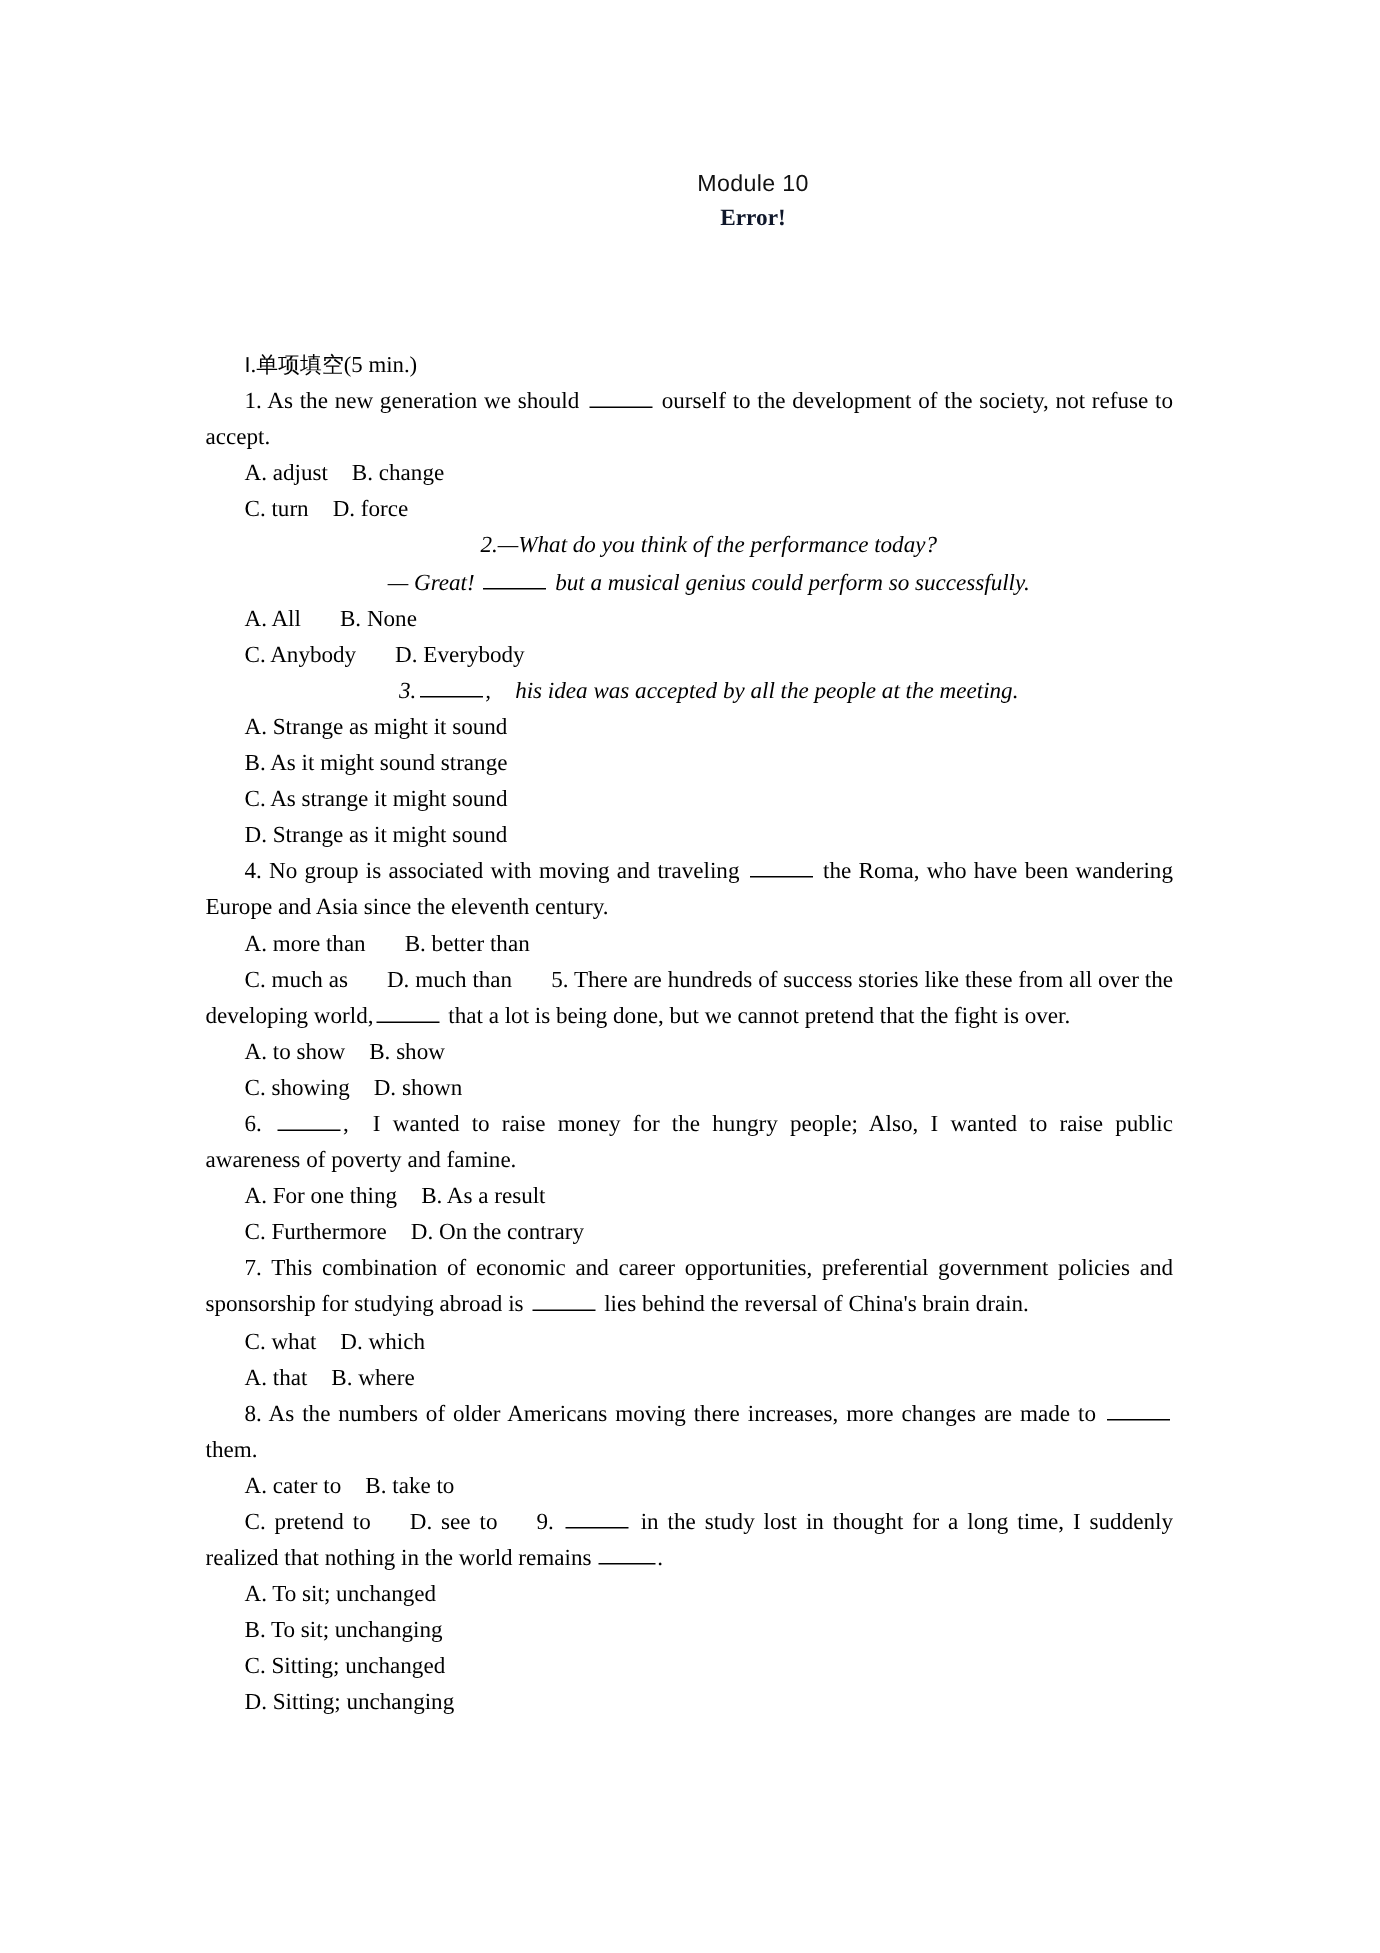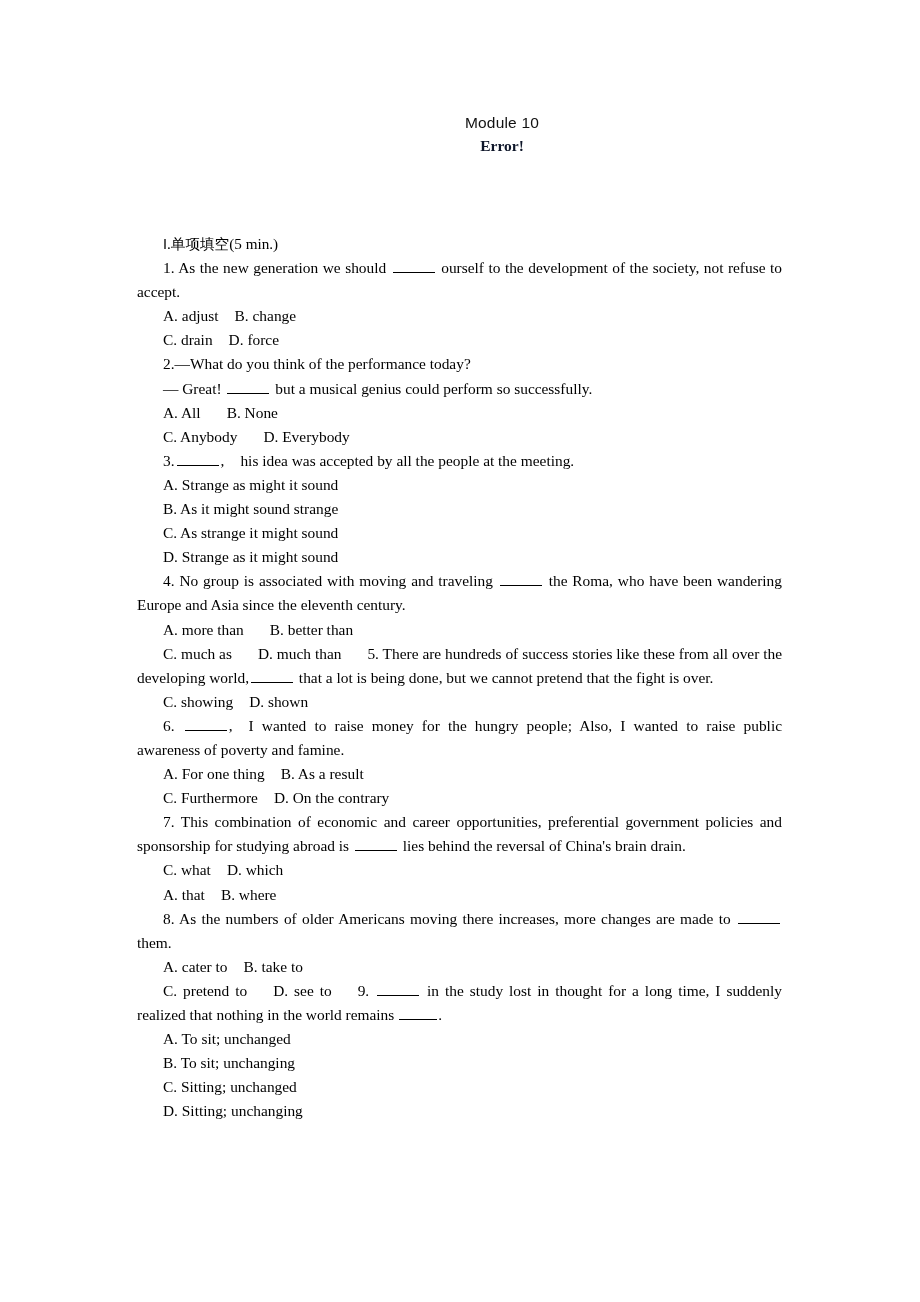--- a/index.html
+++ b/index.html
@@ -72,21 +72,22 @@
     font-size: 13.6px;
   }
   p.q {
     margin: 0;
     text-indent: 26px;
     text-align: justify;
     text-justify: inter-word;
     line-height: 24.1px;
   }
   p.q.nojust {
-    text-align: left;
+    text-align: center;
+    font-style: italic;
   }
   p.opt {
     margin: 0;
     text-indent: 26px;
     text-align: left;
     line-height: 24.1px;
     white-space: pre;
   }
   p.opt-flow {
     margin: 0;
@@ -127,21 +128,21 @@
 
   <div class="content">
 
     <div class="section-head"><span class="roman-num">Ⅰ</span><span>.</span><span class="cjk">单项填空</span><span>(5 min.)</span></div>
 
     <p class="q"><span>1.</span>
        <span>As the new generation we should</span>
        <span class="blank"></span>
        <span>ourself to the development of the society, not refuse to accept.</span></p>
     <p class="opt"><span>A. adjust</span><span class="sp-mid"></span><span>B. change</span></p>
-    <p class="opt"><span>C. drain</span><span class="sp-mid"></span><span>D. force</span></p>
+    <p class="opt"><span>C. turn</span><span class="sp-mid"></span><span>D. force</span></p>
 
     <p class="q nojust"><span>2.</span><span>—What do you think of the performance today?</span></p>
     <p class="q nojust"><span>— Great!</span>
        <span class="blank"></span>
        <span>but a musical genius could perform so successfully.</span></p>
     <p class="opt"><span>A. All</span><span class="sp-wide"></span><span>B. None</span></p>
     <p class="opt"><span>C. Anybody</span><span class="sp-wide"></span><span>D. Everybody</span></p>
 
     <p class="q nojust"><span>3.</span><span class="blank"></span><span>,</span><span class="sp-mid"></span><span>his idea was accepted by all the people at the meeting.</span></p>
     <p class="opt"><span>A. Strange as might it sound</span></p>
@@ -152,20 +153,21 @@
     <p class="q"><span>4.</span>
        <span>No group is associated with moving and traveling</span>
        <span class="blank"></span>
        <span>the Roma, who have been wandering Europe and Asia since the eleventh century.</span></p>
     <p class="opt"><span>A. more than</span><span class="sp-wide"></span><span>B. better than</span></p>
 
     <p class="opt-flow"><span>C. much as</span><span class="sp-wide"></span><span>D. much than</span><span class="sp-wide"></span><span>5.</span>
        <span>There are hundreds of success stories like these from all over the developing world,</span><span class="blank"></span>
        <span>that a lot is being done, but we cannot pretend that the fight is over.</span></p>
 
+    <p class="opt"><span>A. to show</span><span class="sp-mid"></span><span>B. show</span></p>
     <p class="opt"><span>C. showing</span><span class="sp-mid"></span><span>D. shown</span></p>
 
     <p class="q"><span>6.</span>
        <span class="blank"></span><span>,</span><span class="sp-mid"></span><span>I wanted to raise money for the hungry people; Also, I wanted to raise public awareness of poverty and famine.</span></p>
     <p class="opt"><span>A. For one thing</span><span class="sp-mid"></span><span>B. As a result</span></p>
     <p class="opt"><span>C. Furthermore</span><span class="sp-mid"></span><span>D. On the contrary</span></p>
 
     <p class="q"><span>7.</span>
        <span>This combination of economic and career opportunities, preferential government policies and sponsorship for studying abroad is</span>
        <span class="blank"></span>

